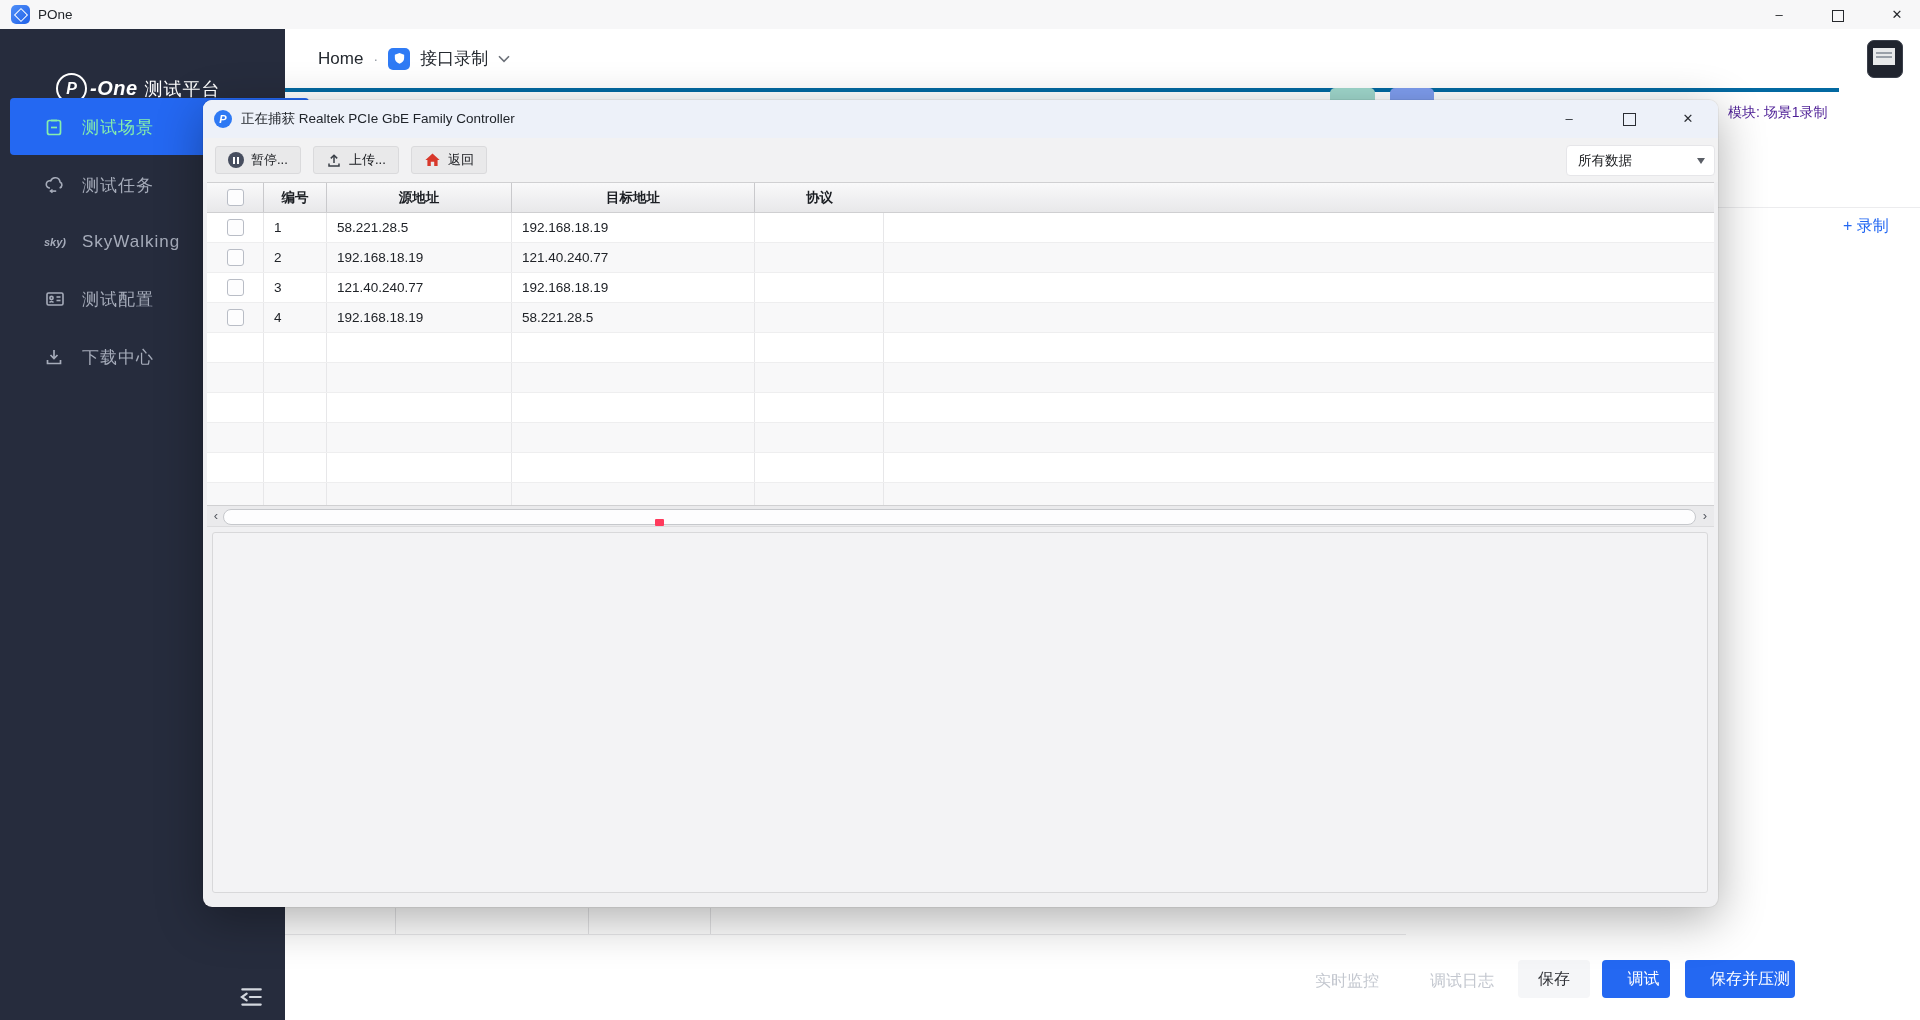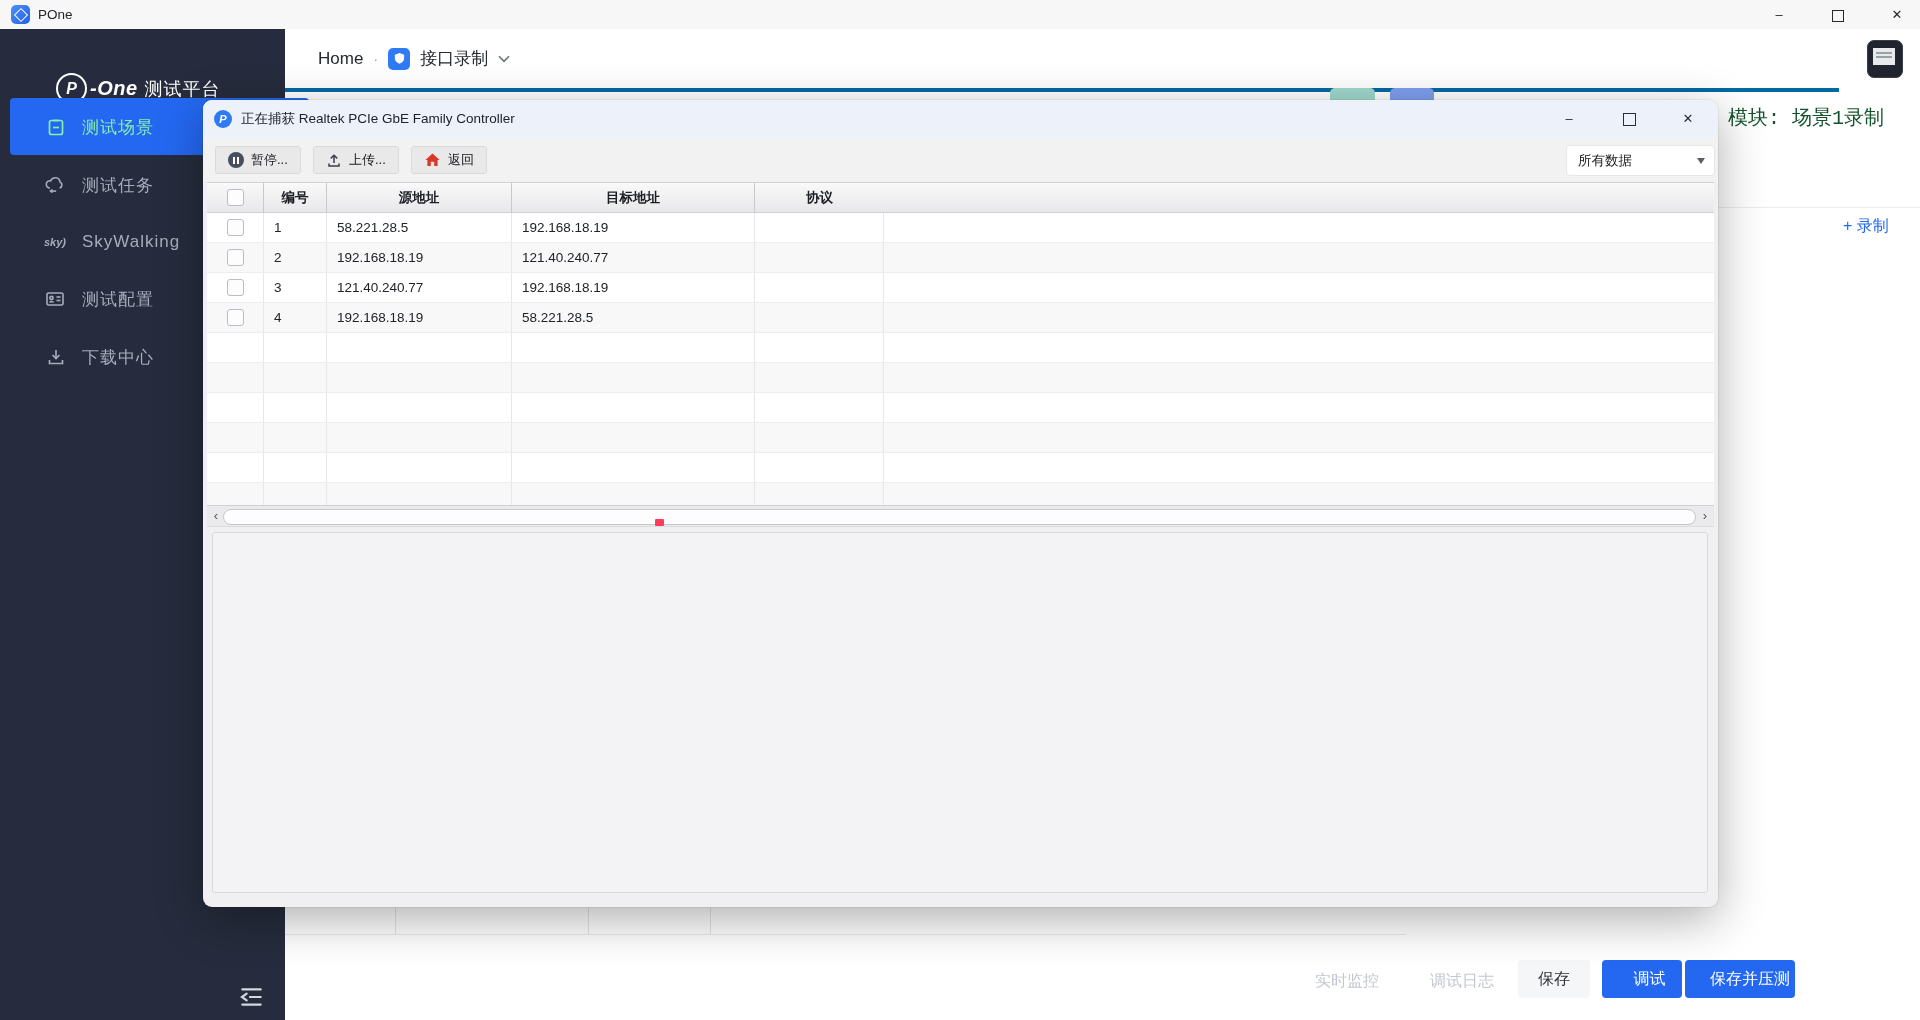--- a/index.html
+++ b/index.html
@@ -20,39 +20,39 @@
   .sidebar{left:0;top:29px;width:285px;height:991px;background:#262c3d;}
   .logo{left:56px;top:44px;display:flex;align-items:center;color:#fff;}
   .logomark{width:27px;height:27px;border:2.5px solid #fff;border-radius:50%;display:flex;align-items:center;justify-content:center;
             font-weight:bold;font-style:italic;font-size:16px;}
   .logoname{font-size:20px;font-weight:bold;font-style:italic;margin-left:3px;letter-spacing:.5px;text-align:center;}
   .logosuffix{font-size:18px;font-weight:normal;margin-left:7px;letter-spacing:1px;}
   .navitem{left:0;width:285px;height:57px;color:#a6acba;cursor:pointer;}
   .navitem .nbg{position:absolute;left:10px;right:8px;top:0;bottom:0;border-radius:4px;}
   .navitem.active{color:#86efac;padding-left:32px;}
   .navitem.active .nbg{background:#2468f2;}
-  .navicon{position:absolute;left:44px;top:50%;transform:translateY(-50%);width:22px;height:22px;display:flex;align-items:center;justify-content:flex-end;}
+  .navicon{position:absolute;left:44px;top:50%;transform:translateY(-50%);width:22px;height:22px;display:flex;align-items:center;justify-content:flex-start;}
   .navlabel{position:absolute;left:82px;top:50%;transform:translateY(-50%);font-size:17px;letter-spacing:1px;white-space:nowrap;}
   .skytxt{font-size:11px;font-weight:bold;font-style:italic;}
   .collapse{left:238px;top:984px;width:26px;height:26px;cursor:pointer;}
 
   
   .crumbbar{left:285px;top:29px;width:1554px;height:59px;background:#fff;border-bottom:4px solid #0369a1;}
   .crumbs{position:absolute;left:33px;top:0;height:59px;display:flex;align-items:center;gap:10px;}
   .crumb-home{font-size:17px;color:#24292f;}
   .crumb-dot{color:#9aa0a8;font-size:15px;}
   .shieldic{width:22px;height:22px;border-radius:5px;background:#2f7bf5;display:flex;align-items:center;justify-content:center;}
   .crumb-sec{font-size:17px;color:#24292f;}
   .avatar{left:1867px;top:40px;width:34px;height:36px;border-radius:7px;background:#20242e;overflow:hidden;border:1px solid #3a3f4a;}
   .avatar i{position:absolute;left:5px;top:7px;width:22px;height:17px;background:#e8e9ea;display:block;}
   .avatar i:after{content:"";position:absolute;left:3px;top:4px;width:16px;height:2px;background:#9aa0a8;box-shadow:0 4px 0 #9aa0a8;}
 
   
   .frag{top:88px;height:13px;border-radius:5px 5px 0 0;}
-  .module-label{left:1728px;top:104px;font-size:20px;color:#14532d;font-family:Liberation Mono, monospace;}
+  .module-label{left:1728px;top:104px;font-size:14px;color:#4c1d95;}
   .right-divider{left:1718px;top:207px;width:202px;height:1px;background:#ececee;}
   .record-link{left:1843px;top:216px;font-size:16px;color:#2468f2;cursor:pointer;}
   .bgvline{top:908px;width:1px;height:26px;background:#e4e4e6;}
   .bghline{left:285px;top:934px;width:1121px;height:1px;background:#e9e9eb;}
 
   
   .ft-text{top:971px;font-size:16px;color:#c3c7cf;}
   .btn{top:960px;height:38px;border-radius:4px;display:flex;align-items:center;justify-content:center;font-size:16px;cursor:pointer;box-sizing:border-box;}
   .btn.plain{background:#f5f6f8;color:#303237;}
   .btn.primary{background:#2468f2;color:#fff;}
@@ -212,21 +212,21 @@
   <div class="abs right-divider"></div>
   <div class="abs record-link">+ 录制</div>
   <div class="abs bgvline" style="left:395px;"></div>
   <div class="abs bgvline" style="left:588px;"></div>
   <div class="abs bgvline" style="left:710px;"></div>
   <div class="abs bghline"></div>
 
   <div class="abs ft-text" style="left:1315px;">实时监控</div>
   <div class="abs ft-text" style="left:1430px;">调试日志</div>
   <div class="abs btn plain" style="left:1518px;width:72px;">保存</div>
-  <div class="abs btn primary" style="left:1602px;width:80px;padding-left:15px;">调试</div>
+  <div class="abs btn primary" style="left:1602px;width:68px;padding-left:15px;">调试</div>
   <div class="abs btn primary" style="left:1685px;width:110px;padding-left:20px;">保存并压测</div>
 
   <div class="abs modal">
     <div class="abs mtitlebar">
       <span class="abs plogo">P</span>
       <span class="abs mtitle">正在捕获 Realtek PCIe GbE Family Controller</span>
       <span class="abs mwinbtn" style="left:1346px;">–</span>
       <span class="abs mwinbtn" style="left:1406px;"><span class="mmaxbox"></span></span>
       <span class="abs mwinbtn" style="left:1465px;">✕</span>
     </div>

